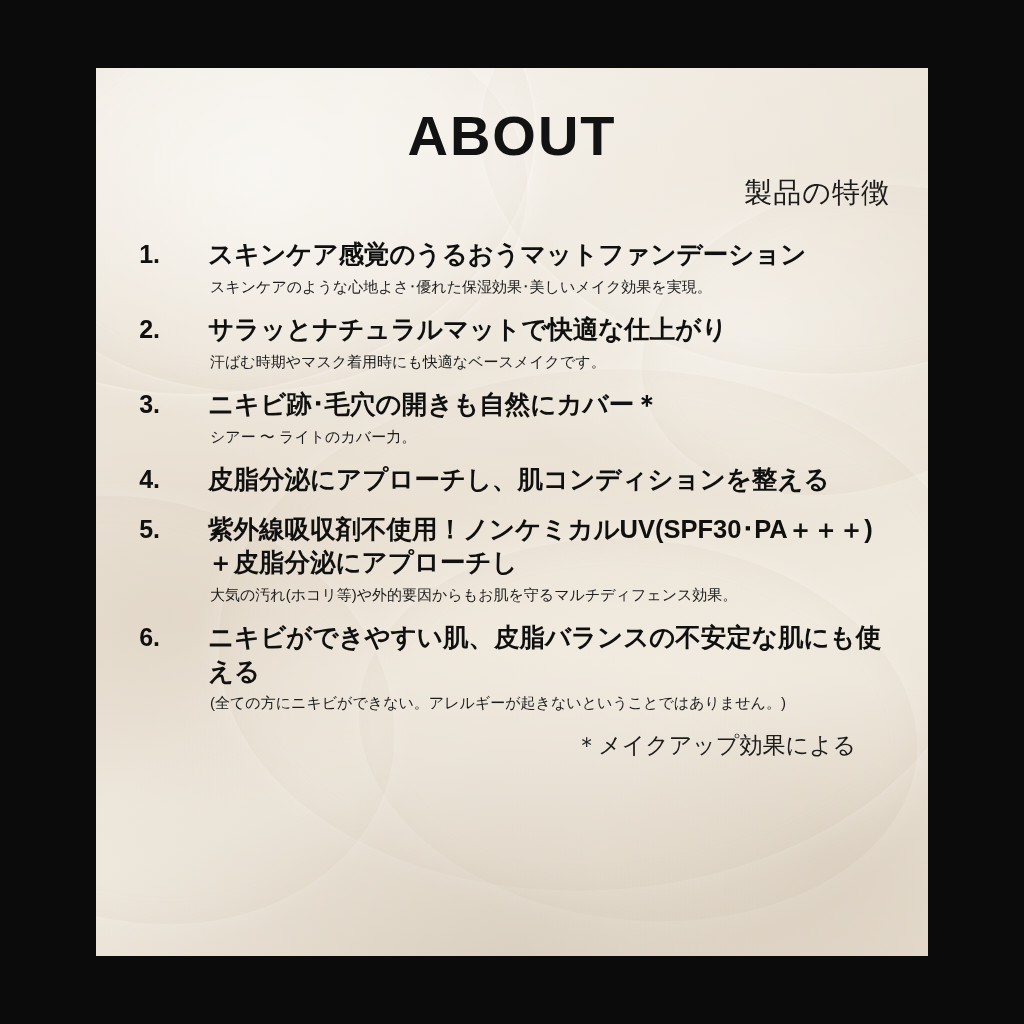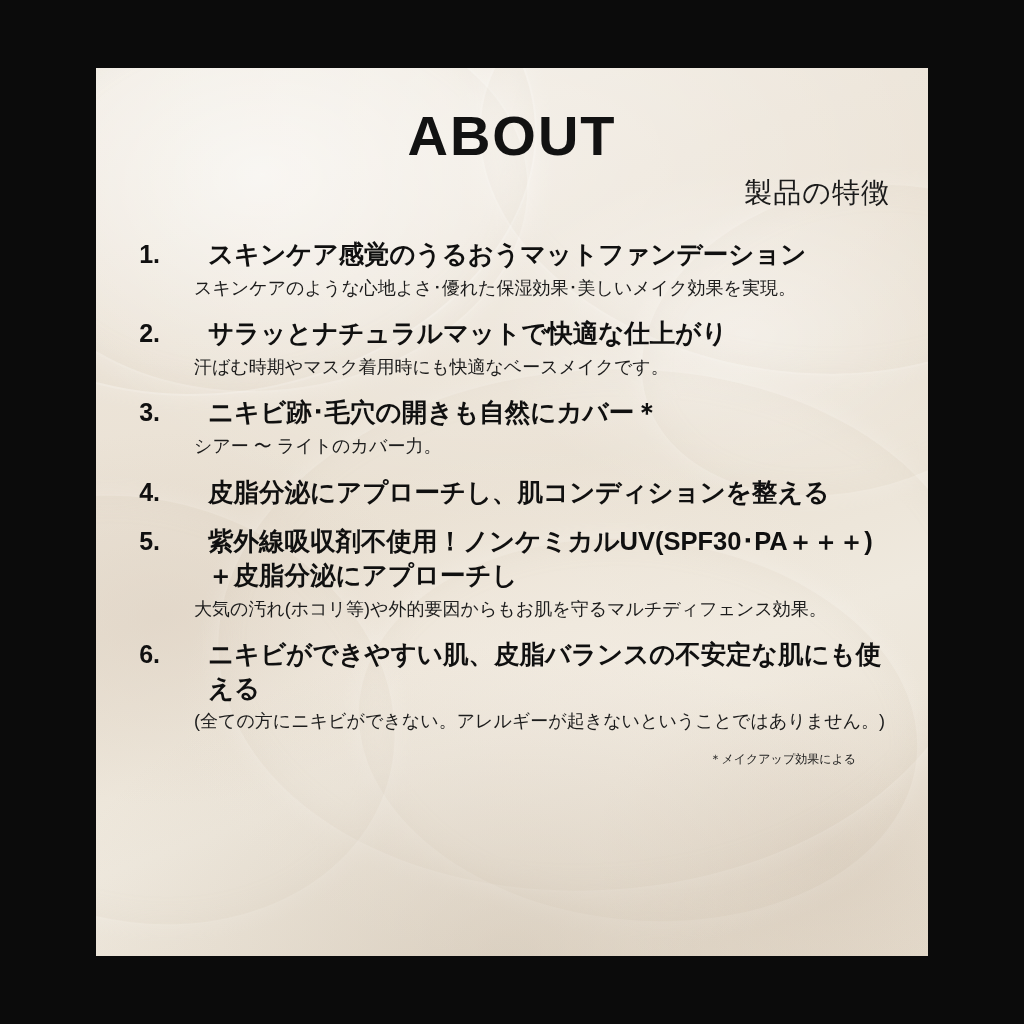--- a/index.html
+++ b/index.html
@@ -115,32 +115,32 @@
     font-size: 25px;
     min-width: 26px;
     text-align: right;
     flex: 0 0 auto;
   }
   .head-text {
     flex: 1 1 auto;
     margin-left: 38px;
   }
   .desc {
-    margin: 4px 0 0 60px;
-    font-size: 18px;
+    margin: 4px 0 0 76px;
+    font-size: 15px;
     line-height: 1.42;
     color: #1c1c1c;
     font-weight: 400;
   }
   .desc .line { display: block; }
 
   .footnote {
     margin: 10px 34px 0 0;
     text-align: right;
-    font-size: 12px;
+    font-size: 23px;
     color: #1c1c1c;
   }
 </style>
 </head>
 <body>
 
 <div class="page">
   <div class="panel">
     <div class="ripples">
       <div class="ring r1"></div>

